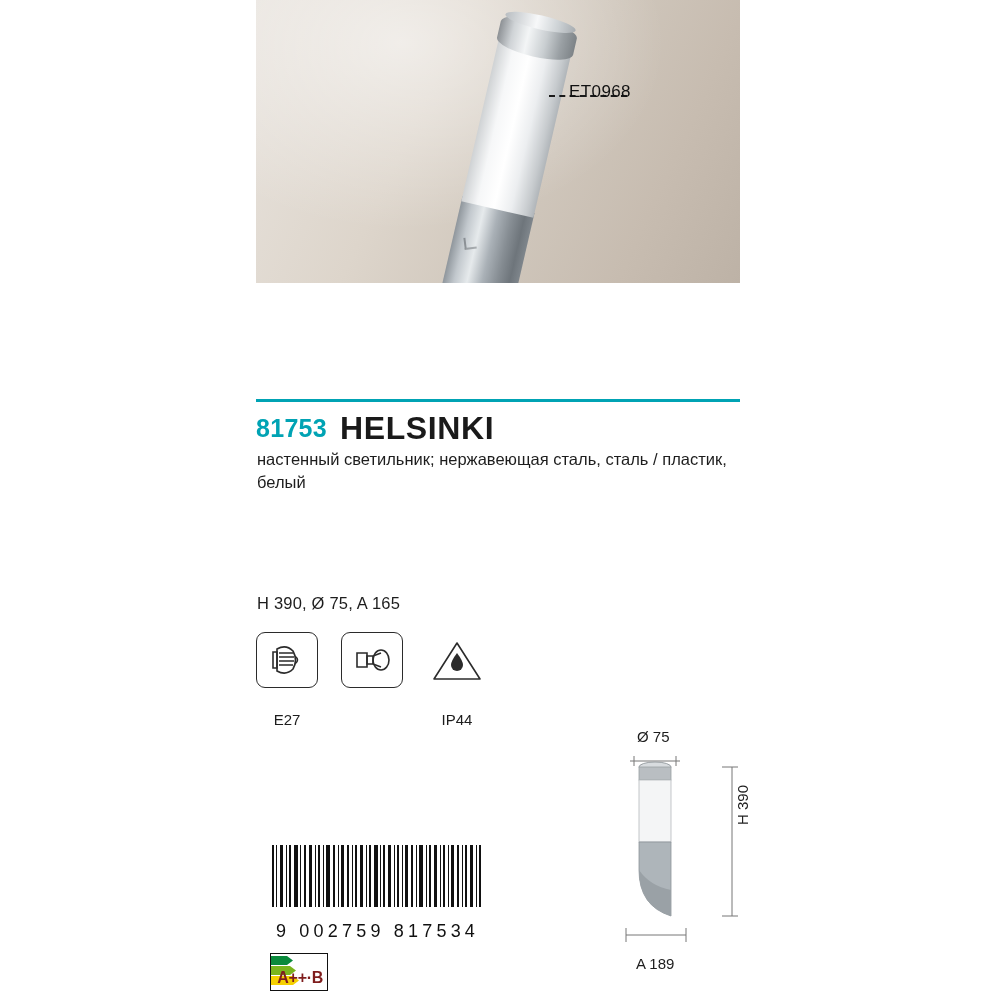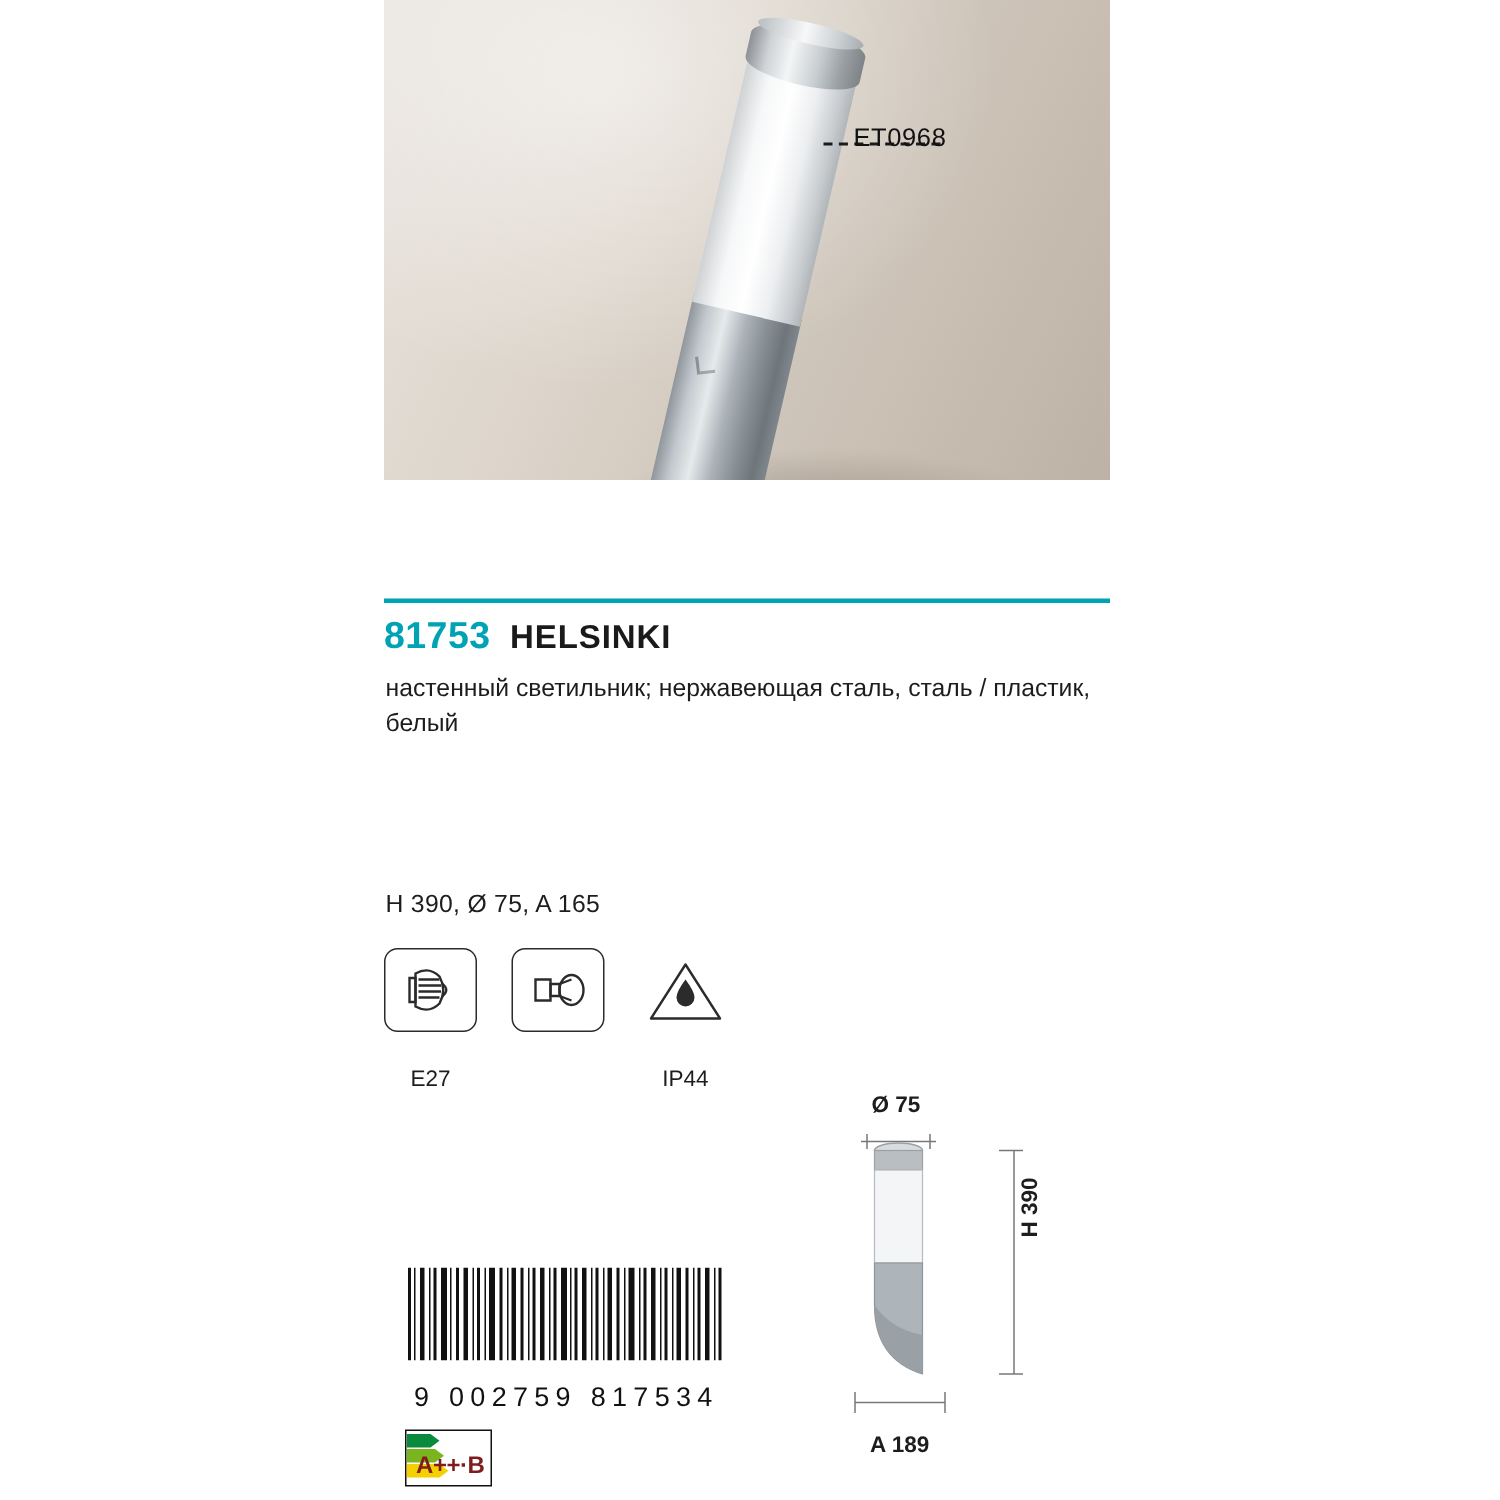--- a/index.html
+++ b/index.html
@@ -15,21 +15,21 @@
     color: #1a1a1a;
     overflow: hidden;
   }
 
   
   .hero {
     position: absolute;
     left: 256px;
     top: 0;
     width: 484px;
-    height: 320px;
+    height: 283px;
     background: linear-gradient(115deg, #e8e3dd 0%, #ddd5cb 35%, #cfc6bb 60%, #c7bcb0 80%, #bdb2a6 100%);
     overflow: hidden;
   }
   .hero-soft {
     position: absolute;
     inset: 0;
     background: radial-gradient(ellipse at 30% 15%, rgba(255,255,255,0.55) 0%, rgba(255,255,255,0.0) 55%);
   }
   .hero-shadow {
     position: absolute;
@@ -130,21 +130,21 @@
     align-items: center;
     gap: 13px;
   }
   .art-no {
     font-size: 25px;
     font-weight: bold;
     color: #00a3b4;
     letter-spacing: 0.3px;
   }
   .series {
-    font-size: 22px;
+    font-size: 32px;
     font-weight: bold;
     color: #1a1a1a;
     letter-spacing: 0.6px;
   }
   .description {
     position: absolute;
     left: 257px;
     top: 448px;
     width: 500px;
     font-size: 16.5px;
@@ -242,25 +242,24 @@
     bottom: 3px;
     font-size: 16px;
     font-weight: bold;
     color: #7f1d1d;
     letter-spacing: -0.3px;
   }
 
   
   .tech {
     position: absolute;
-    left: 558px;
+    left: 614px;
     top: 720px;
     width: 180px;
     height: 250px;
-    font-weight: bold;
   }
   .tech-label {
     position: absolute;
     font-size: 15px;
     color: #1d1d1d;
     white-space: nowrap;
   }
   .tech-label.dia { left: 23px; top: 8px; }
   .tech-label.width { left: 22px; top: 235px; }
   .tech-label.height {

